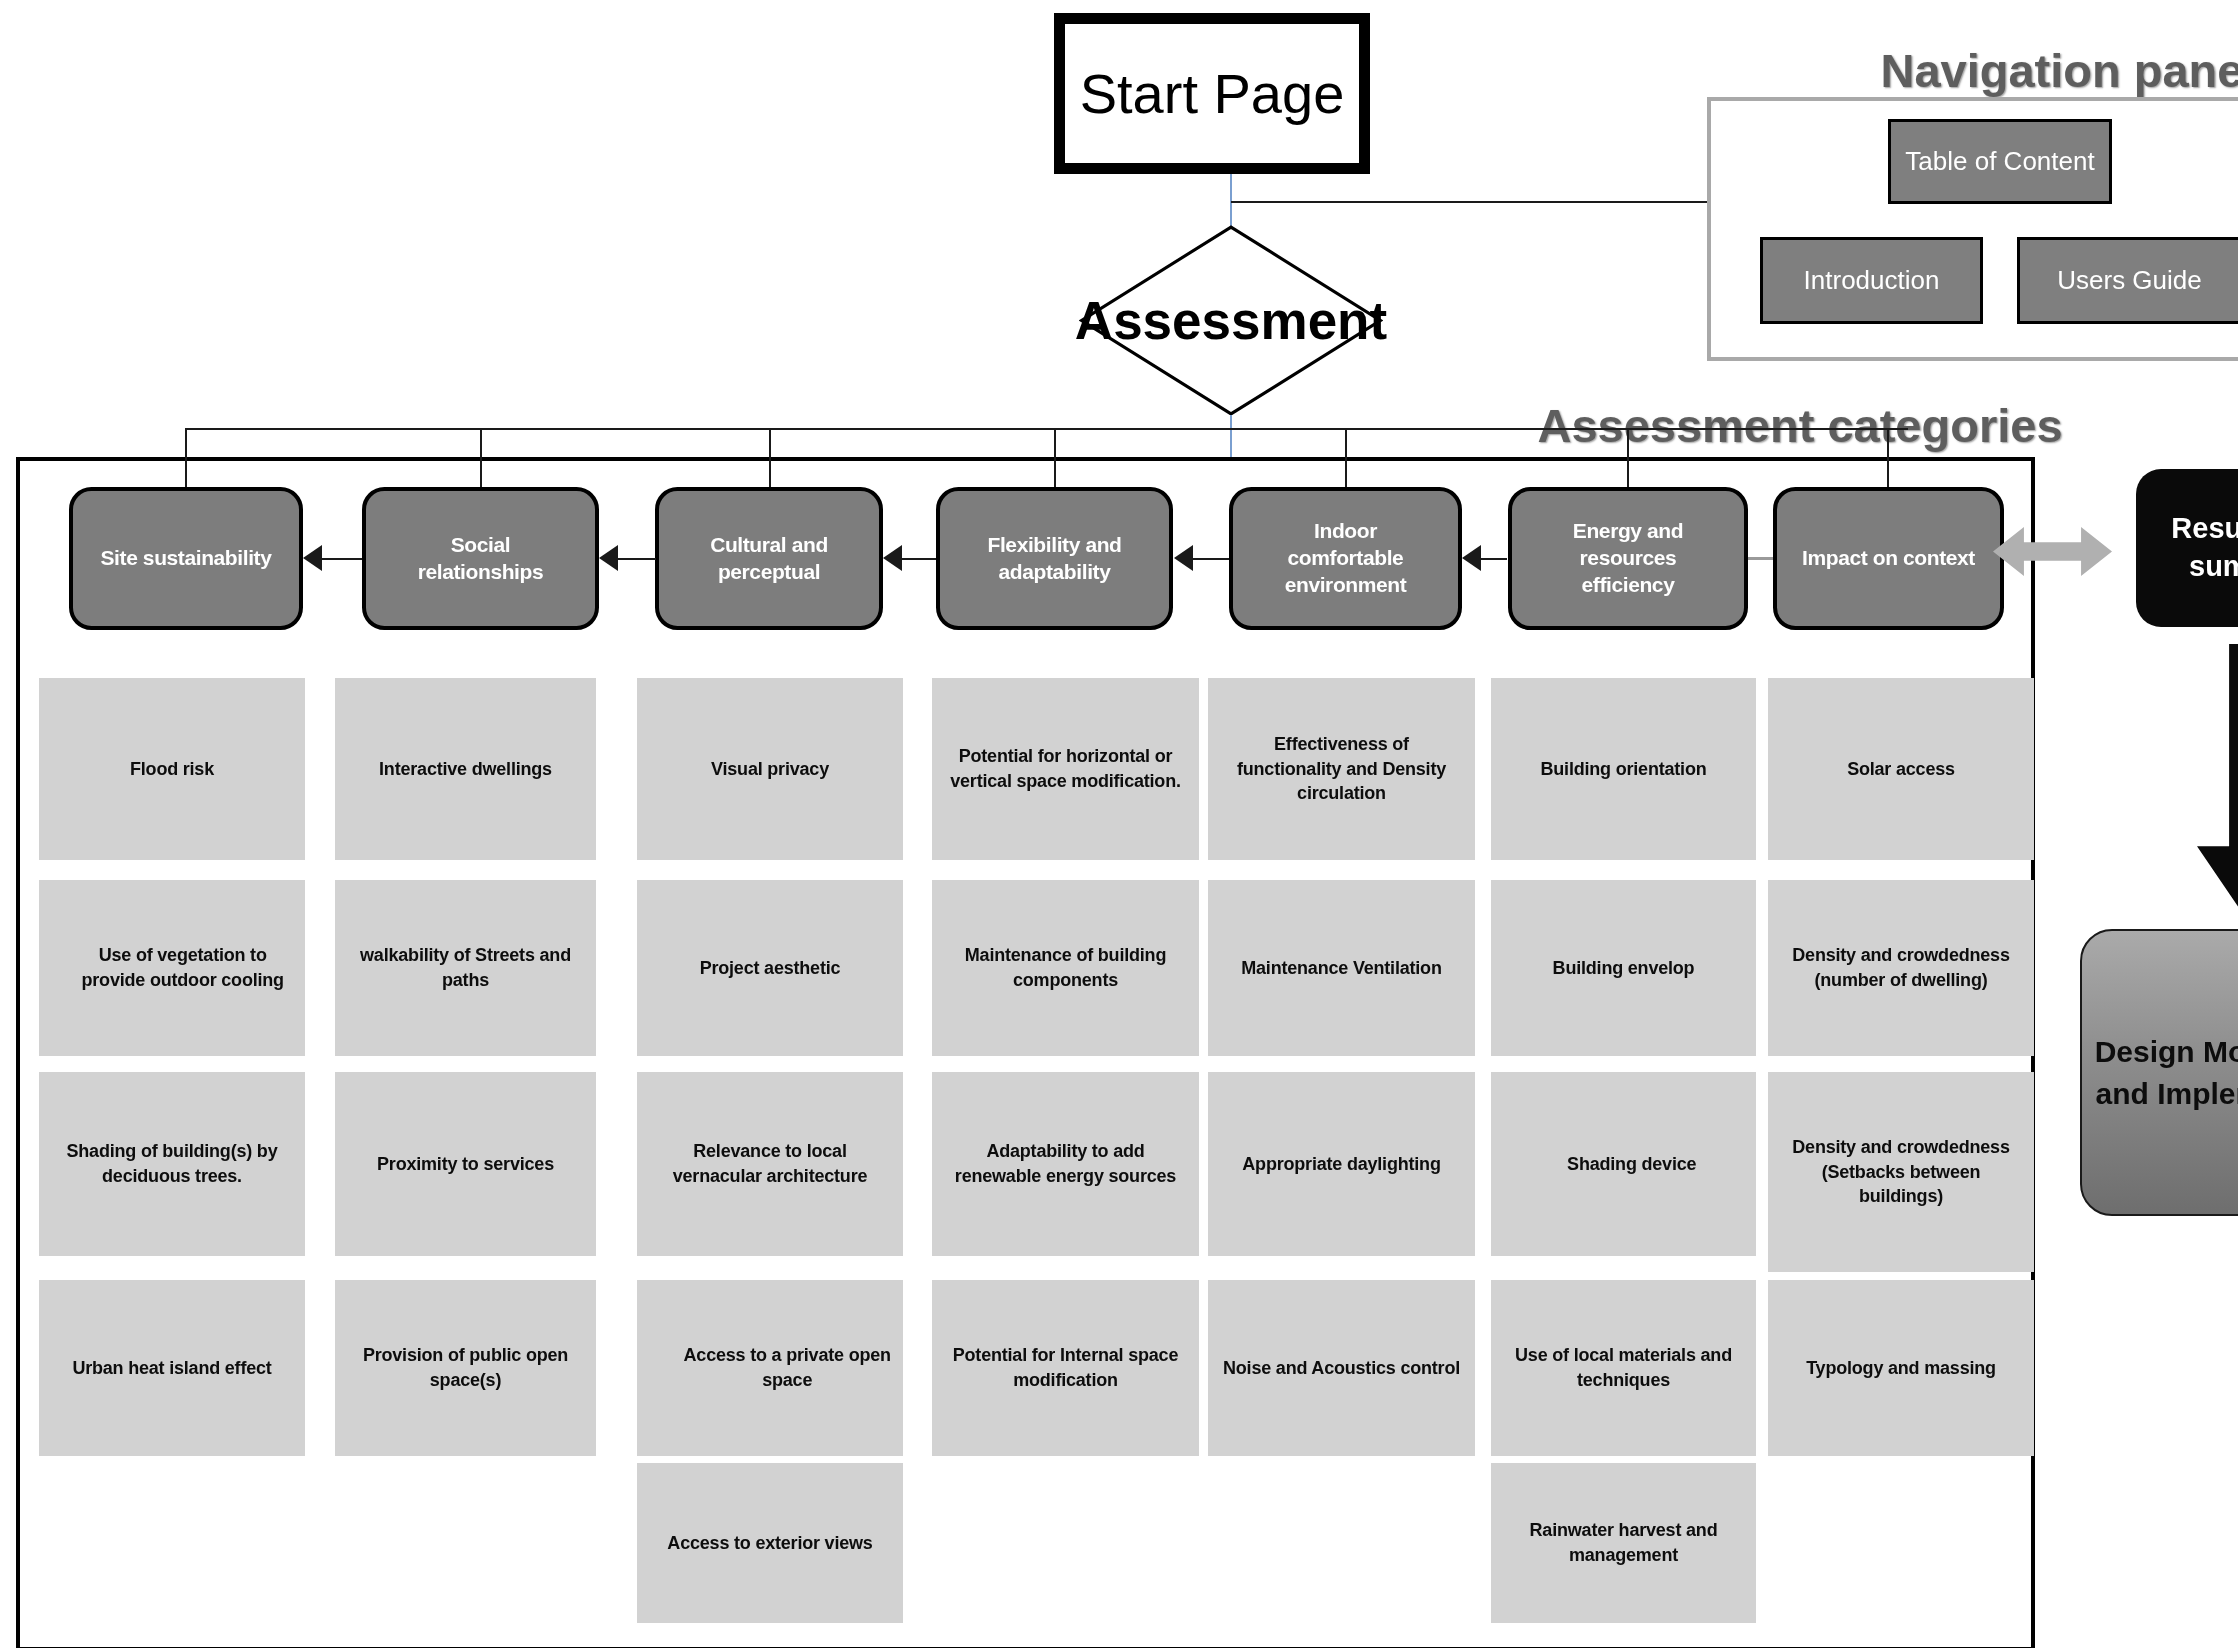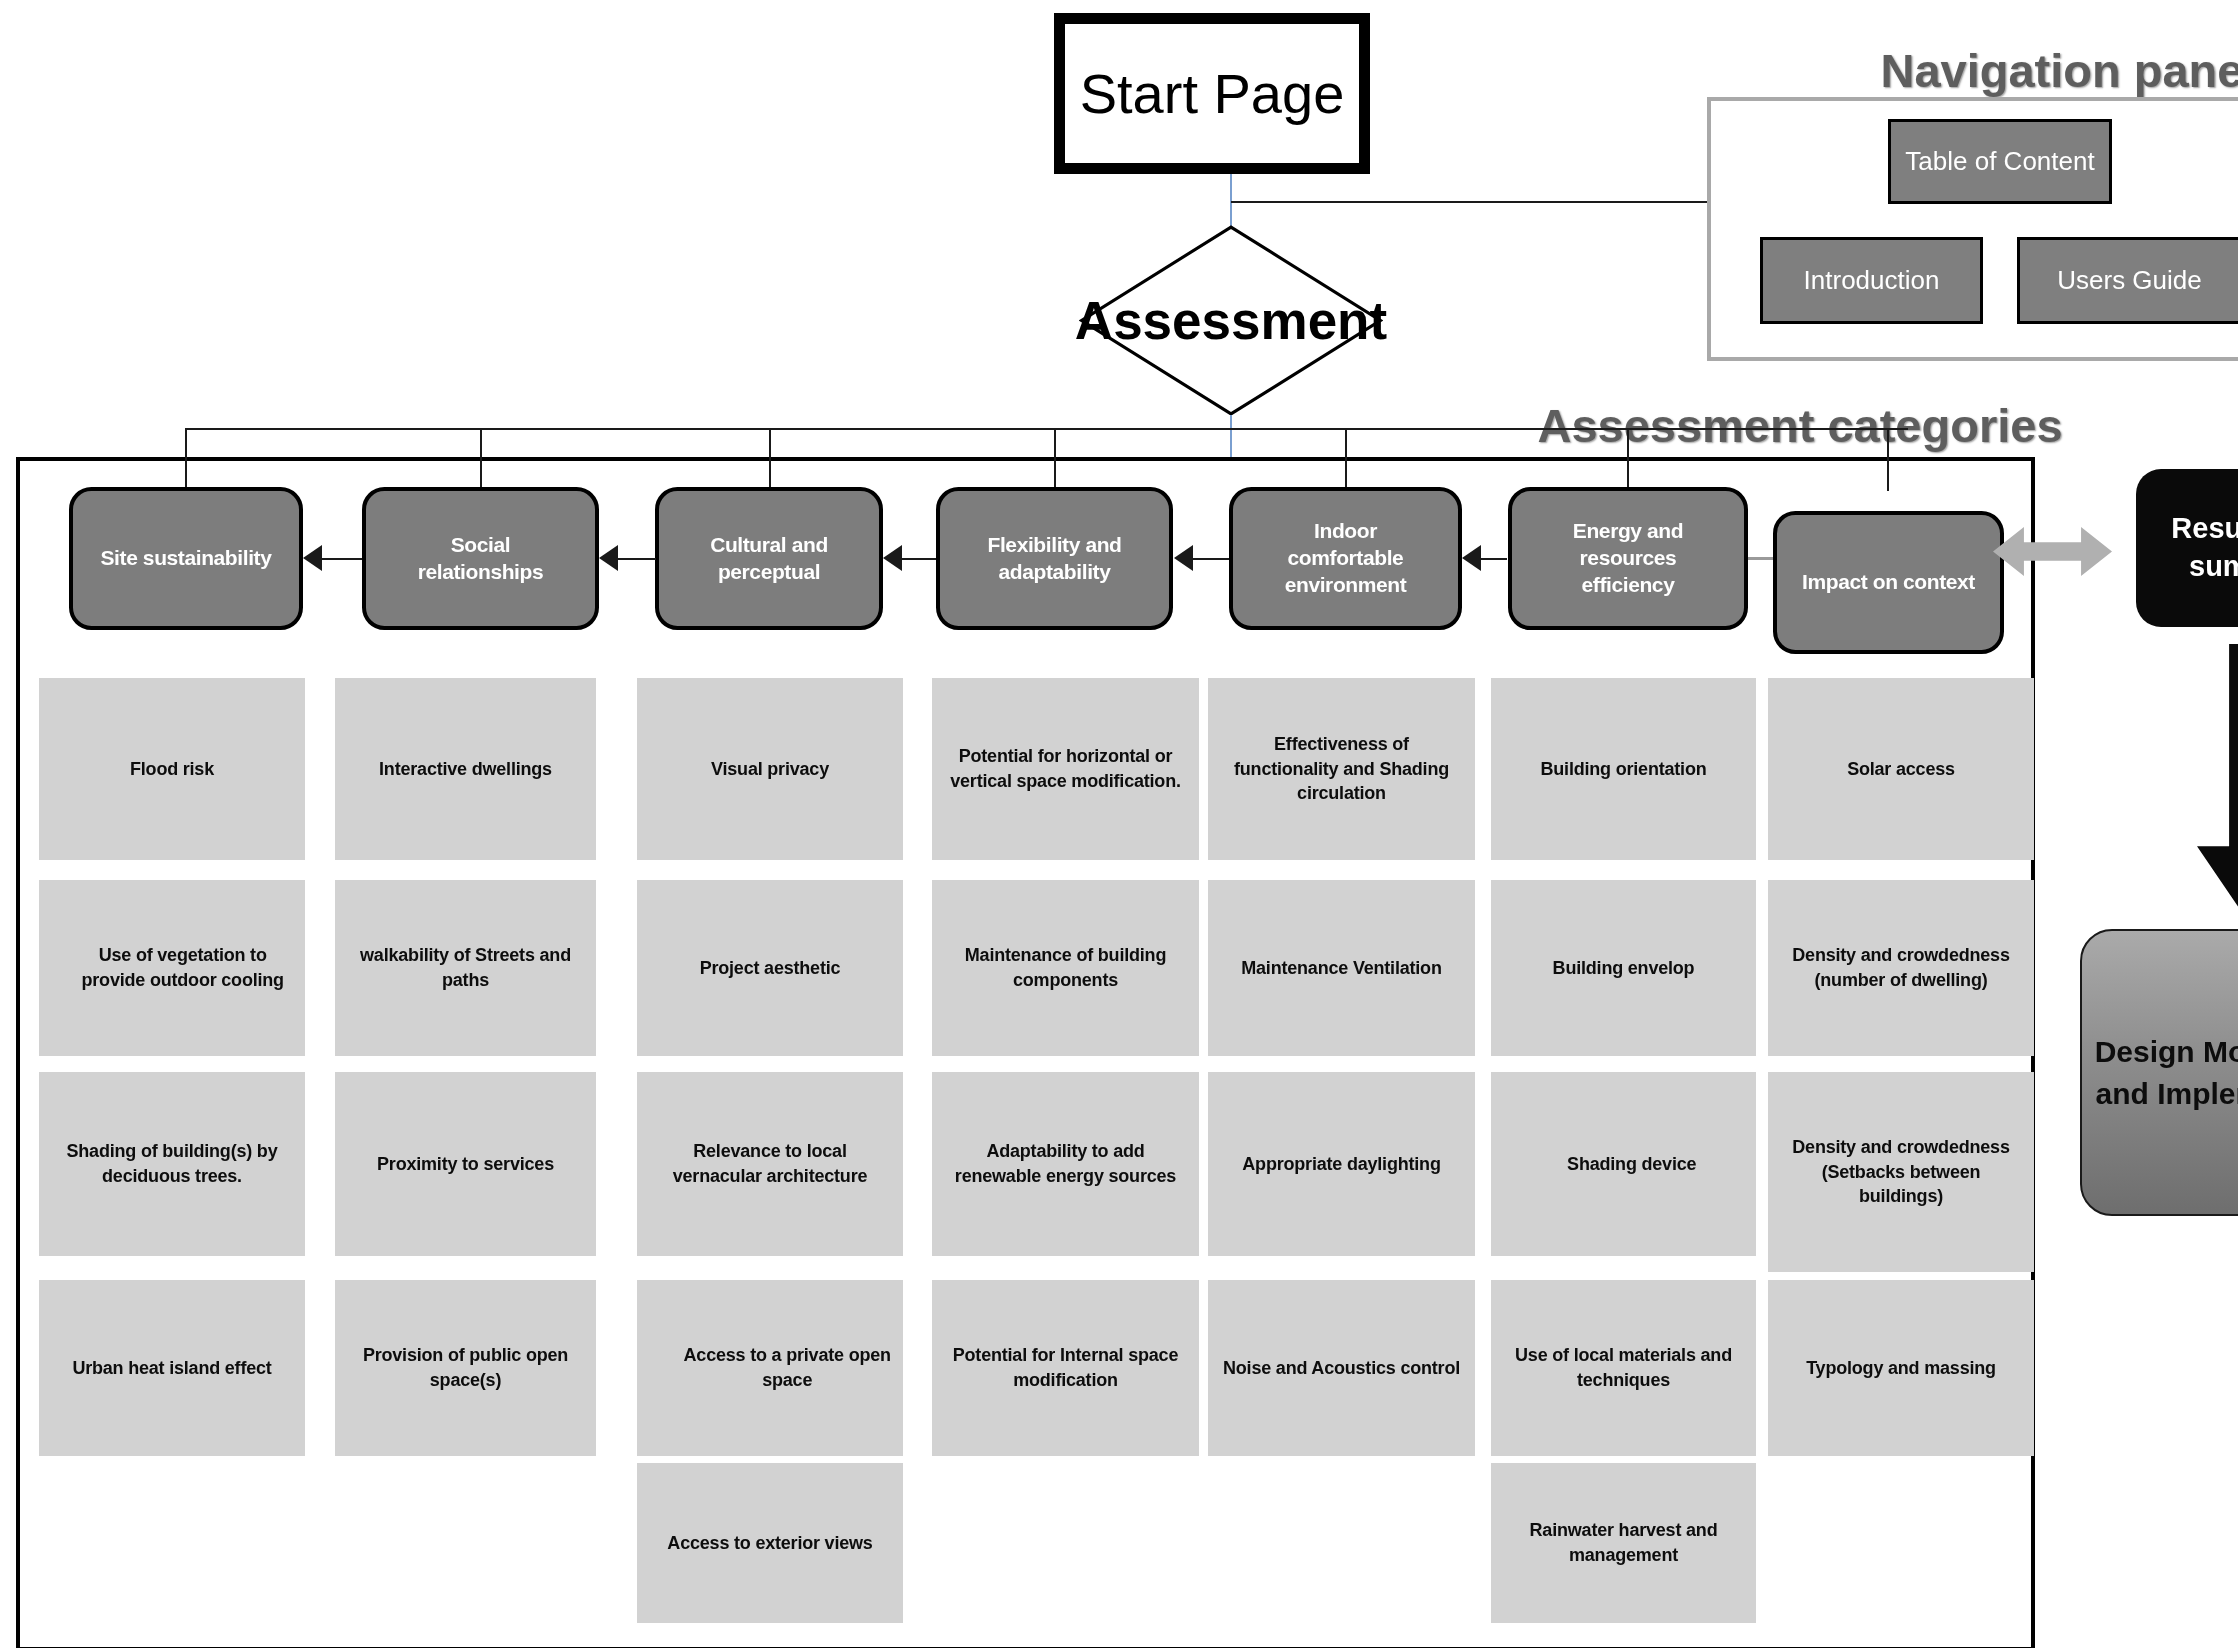--- a/index.html
+++ b/index.html
@@ -178,21 +178,21 @@
         <span>Adaptability to add renewable energy sources</span>
       </div>
       <div class="abs crit-box" style="left:932px;top:1280px;width:267px;height:176px;">
         <span>Potential for Internal space modification</span>
       </div>
       <div class="abs vline-black" style="left:1345px;top:428px;height:63px;"></div>
       <div class="abs cat-header" style="left:1229px;top:487px;width:233px;">
         <span>Indoor comfortable environment</span>
       </div>
       <div class="abs crit-box" style="left:1208px;top:678px;width:267px;height:182px;">
-        <span>Effectiveness of functionality and Shading circulation</span>
+        <span>Effectiveness of functionality and Density circulation</span>
       </div>
       <div class="abs crit-box" style="left:1208px;top:880px;width:267px;height:176px;">
         <span>Maintenance Ventilation</span>
       </div>
       <div class="abs crit-box" style="left:1208px;top:1072px;width:267px;height:184px;">
         <span>Appropriate daylighting</span>
       </div>
       <div class="abs crit-box" style="left:1208px;top:1280px;width:267px;height:176px;">
         <span>Noise and Acoustics control</span>
       </div>
@@ -209,21 +209,21 @@
       <div class="abs crit-box" style="left:1491px;top:1072px;width:265px;height:184px;padding-left:28px;">
         <span>Shading device</span>
       </div>
       <div class="abs crit-box" style="left:1491px;top:1280px;width:265px;height:176px;">
         <span>Use of local materials and techniques</span>
       </div>
       <div class="abs crit-box" style="left:1491px;top:1463px;width:265px;height:160px;">
         <span>Rainwater harvest and management</span>
       </div>
       <div class="abs vline-black" style="left:1887px;top:428px;height:63px;"></div>
-      <div class="abs cat-header" style="left:1773px;top:487px;width:231px;margin-top:24px;">
+      <div class="abs cat-header" style="left:1773px;top:487px;width:231px;">
         <span>Impact on context</span>
       </div>
       <div class="abs crit-box" style="left:1768px;top:678px;width:266px;height:182px;">
         <span>Solar access</span>
       </div>
       <div class="abs crit-box" style="left:1768px;top:880px;width:266px;height:176px;">
         <span>Density and crowdedness (number of dwelling)</span>
       </div>
       <div class="abs crit-box" style="left:1768px;top:1072px;width:266px;height:200px;">
         <span>Density and crowdedness (Setbacks between buildings)</span>

